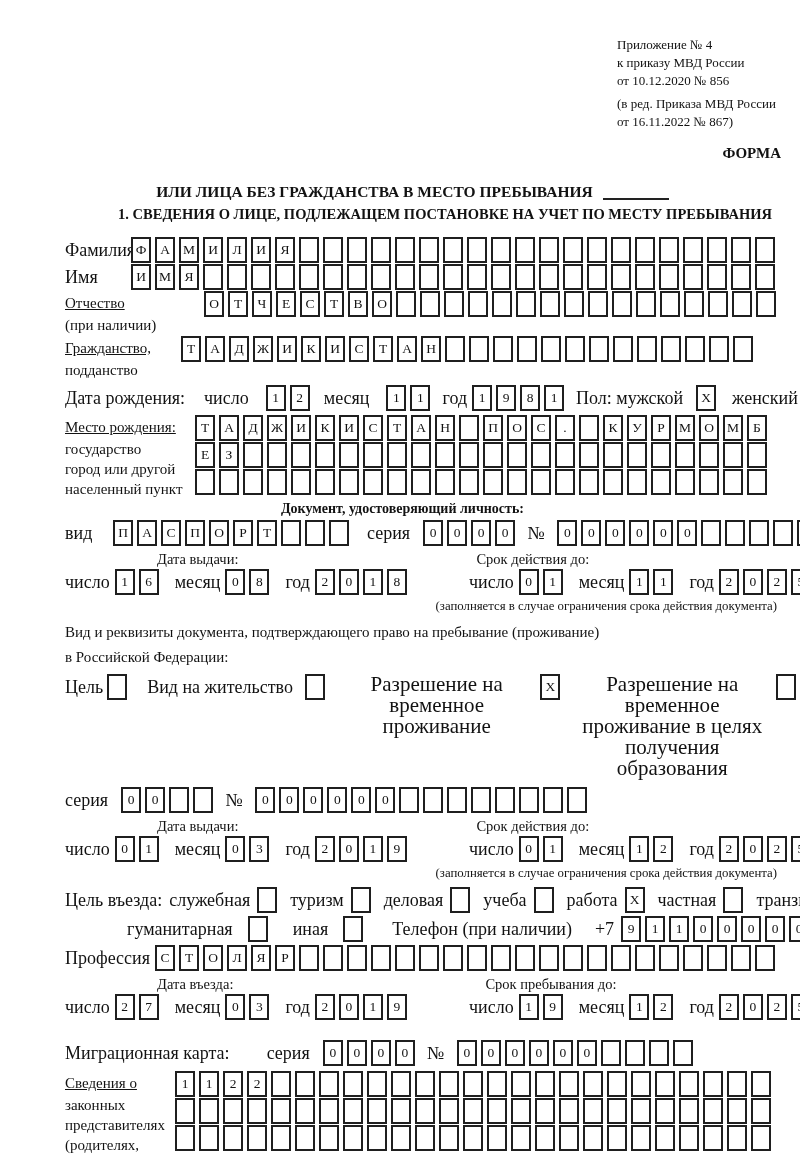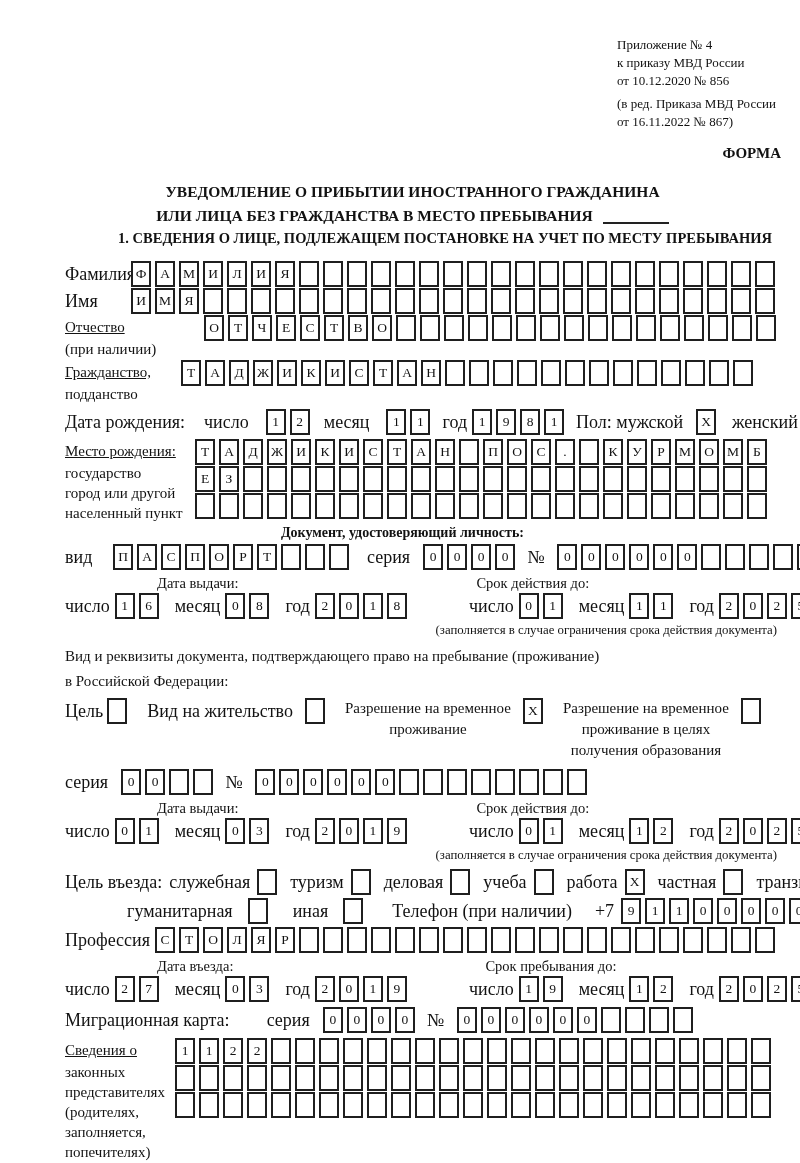--- a/index.html
+++ b/index.html
@@ -34,21 +34,21 @@
   .daterow { display:flex; align-items:center; margin-bottom:1px; }
   .daterow .lbl { margin-right:5px; }
   .grp { margin-left:12px; }
   .grp2 { margin-left:58px; }
   .dlabels { display:flex; font-size:14.5px; line-height:20px; margin-top:3px; }
   .note { font-size:12.8px; line-height:18px; text-align:right; width:712px; margin:2px 0 5px; }
 
   .para { font-size:15px; line-height:25px; }
 
   .chkrow { display:flex; align-items:flex-start; margin-top:4px; margin-bottom:8px; }
-  .optblk { text-align:center; font-size:15px; line-height:21px; }
+  .optblk { text-align:center; font-size:21px; line-height:21px; }
   .chkrow .cells, .prow .cells { margin-top:0; }
   .ml8{margin-left:8px;} .ml10{margin-left:10px;} .ml12{margin-left:12px;} .ml14{margin-left:14px;} .ml16{margin-left:16px;} .ml32{margin-left:32px;}
 
   .prow { display:flex; align-items:center; margin-bottom:3px; }
   .prow .lbl { margin-right:7px; }
   .prow .cells { margin-right:9px; }
 
   .reps-note { font-size:13px; line-height:18px; margin-top:5px; text-align:center; width:600px; }
 </style>
 </head>
@@ -60,21 +60,20 @@
     <div>Приложение № 4</div>
     <div>к приказу МВД России</div>
     <div>от 10.12.2020 № 856</div>
     <div class="gap">(в ред. Приказа МВД России</div>
     <div>от 16.11.2022 № 867)</div>
   </div>
 
   <div class="forma">ФОРМА</div>
 
   <div class="title">
-    <div>УВЕДОМЛЕНИЕ О ПРИБЫТИИ ИНОСТРАННОГО ГРАЖДАНИНА</div>
     <div><span>ИЛИ ЛИЦА БЕЗ ГРАЖДАНСТВА В МЕСТО ПРЕБЫВАНИЯ</span><span class="title-underline"></span></div>
   </div>
 
   <div class="sec-head">1. СВЕДЕНИЯ О ЛИЦЕ, ПОДЛЕЖАЩЕМ ПОСТАНОВКЕ НА УЧЕТ ПО МЕСТУ ПРЕБЫВАНИЯ</div>
 
   <div class="formbody">
 
     <div class="row">
       <div class="lbl lblcol w66">Фамилия</div>
       <div class="cells">
@@ -627,21 +626,21 @@
         </span>
       <span class="lbl grp">год</span>
       <span class="cells">
           <span class="cell">2</span>
           <span class="cell">0</span>
           <span class="cell">2</span>
           <span class="cell">5</span>
         </span>
     </div>
 
-    <div class="daterow" style="margin-top:5px">
+    <div class="daterow" style="margin-top:20px">
       <span class="lbl">Миграционная карта:</span>
       <span class="lbl ml32">серия</span>
       <span class="cells ml8">
           <span class="cell">0</span>
           <span class="cell">0</span>
           <span class="cell">0</span>
           <span class="cell">0</span>
         </span>
       <span class="lbl ml8">№</span>
       <span class="cells ml8">

